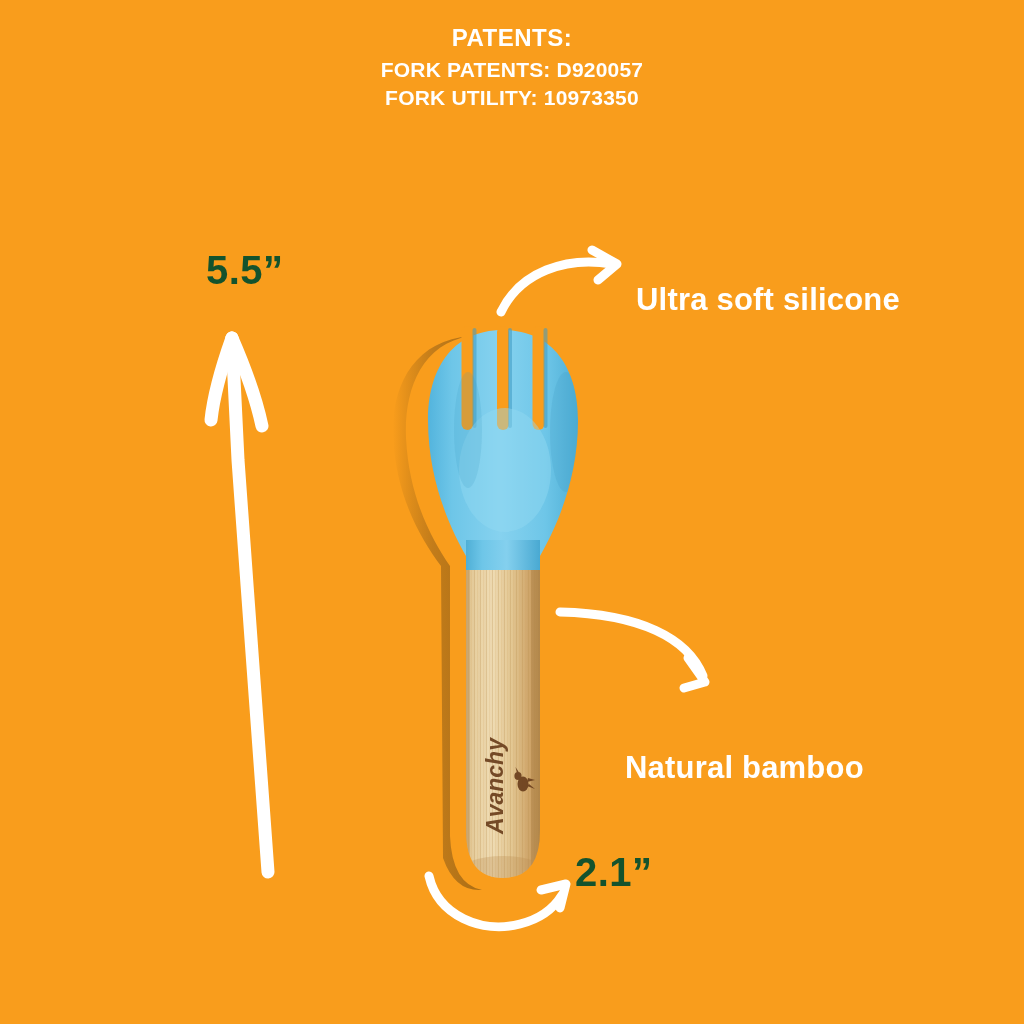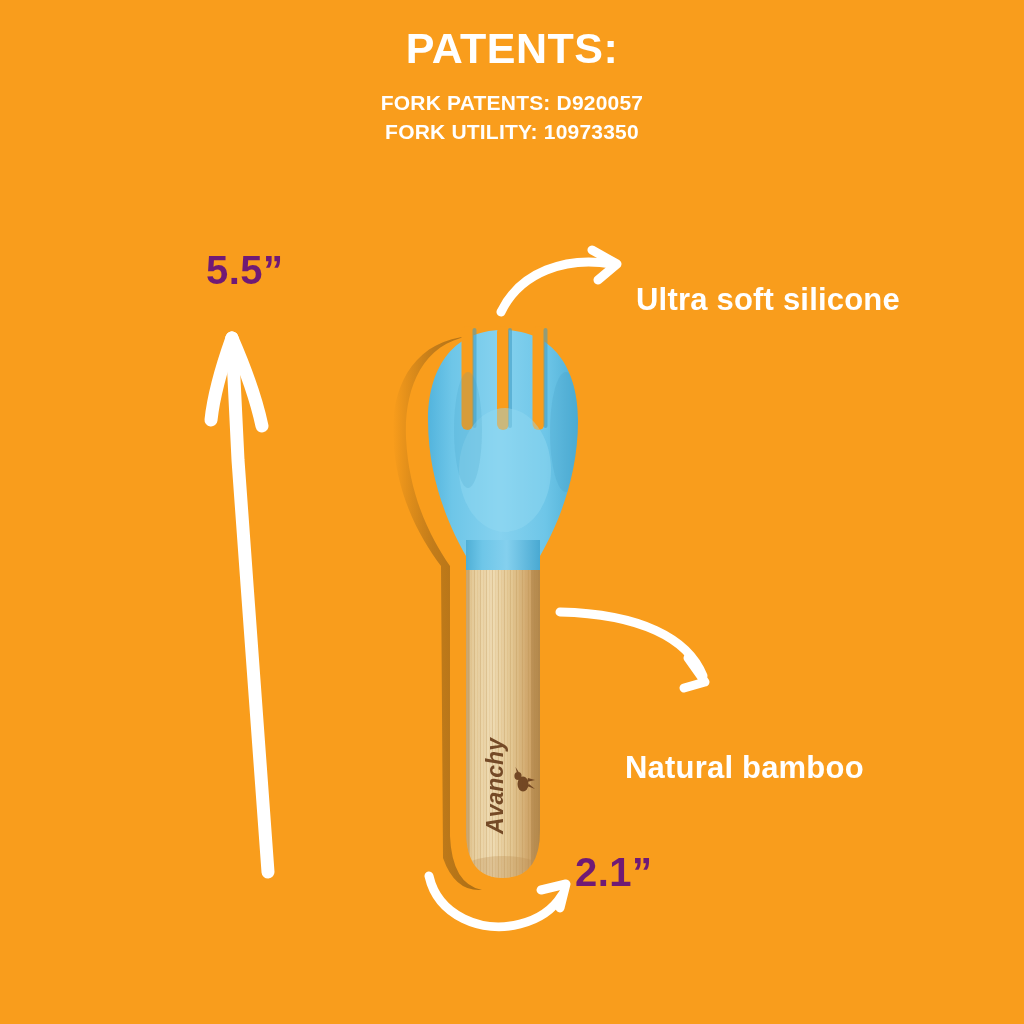--- a/index.html
+++ b/index.html
@@ -19,25 +19,25 @@
   
   .patent-block {
     position: absolute;
     top: 24px;
     left: 0;
     width: 1024px;
     text-align: center;
     color: #ffffff;
   }
   .patent-title {
-    font-size: 43px;
+    font-size: 24px;
     font-weight: bold;
     letter-spacing: 0.5px;
     line-height: 1.15;
-    margin-bottom: 16px;
+    margin-bottom: 4px;
   }
   .patent-line {
     font-size: 21px;
     font-weight: bold;
     letter-spacing: 0.2px;
     line-height: 1.35;
   }
 
   
   .callout-text {
@@ -46,21 +46,21 @@
     font-size: 31px;
     font-weight: bold;
     letter-spacing: 0.2px;
     white-space: nowrap;
   }
   #label-silicone { left: 636px; top: 282px; text-align: right; }
   #label-bamboo   { left: 625px; top: 722px; margin-top: 28px; }
 
   .dim-text {
     position: absolute;
-    color: #701a75;
+    color: #14532d;
     font-size: 40px;
     font-weight: bold;
     letter-spacing: 0.5px;
     white-space: nowrap;
   }
   #dim-height { left: 206px; top: 248px; }
   #dim-width  { left: 575px; top: 850px; }
 
   
   .svg-layer {

